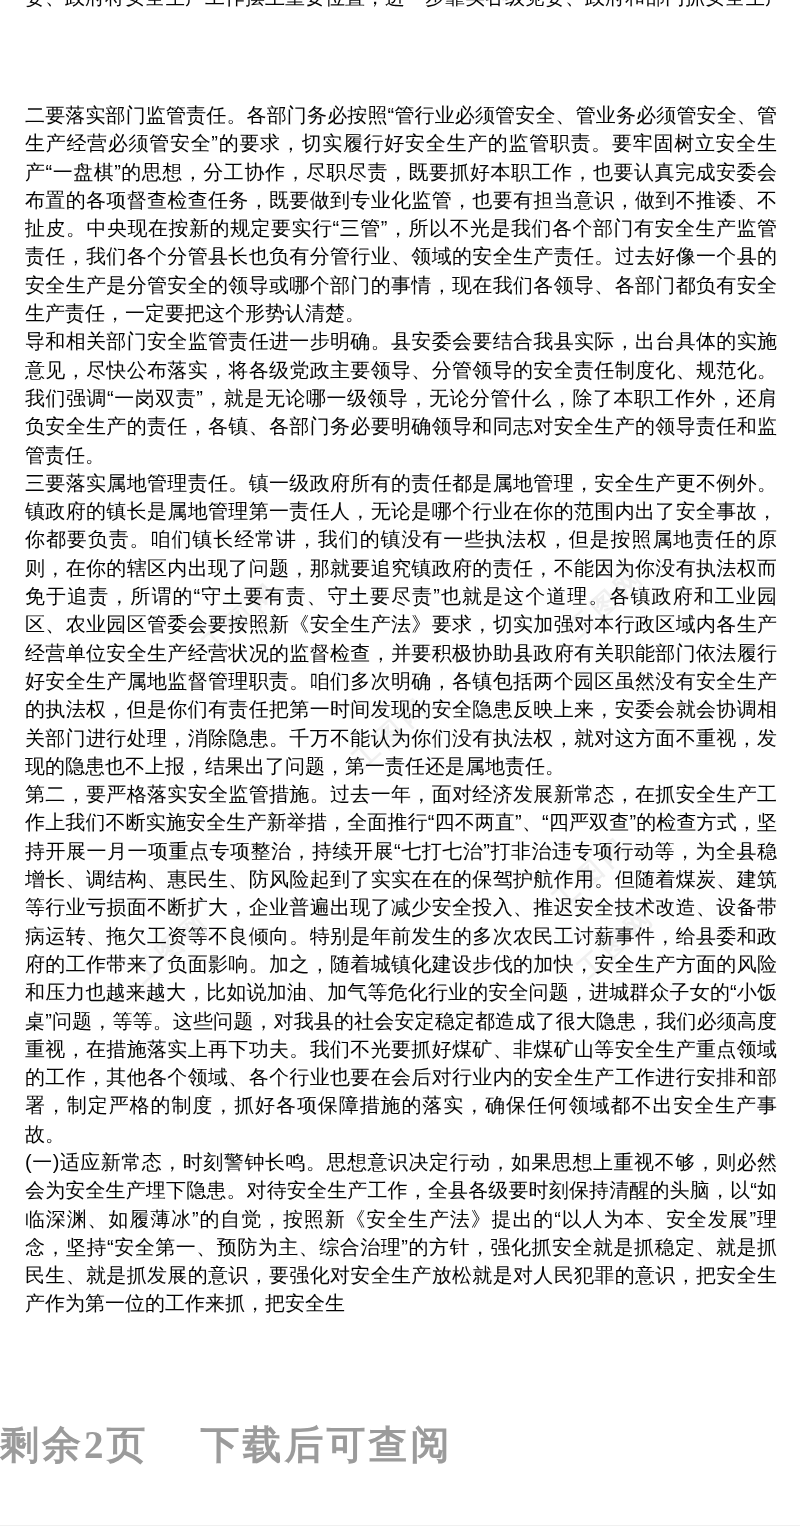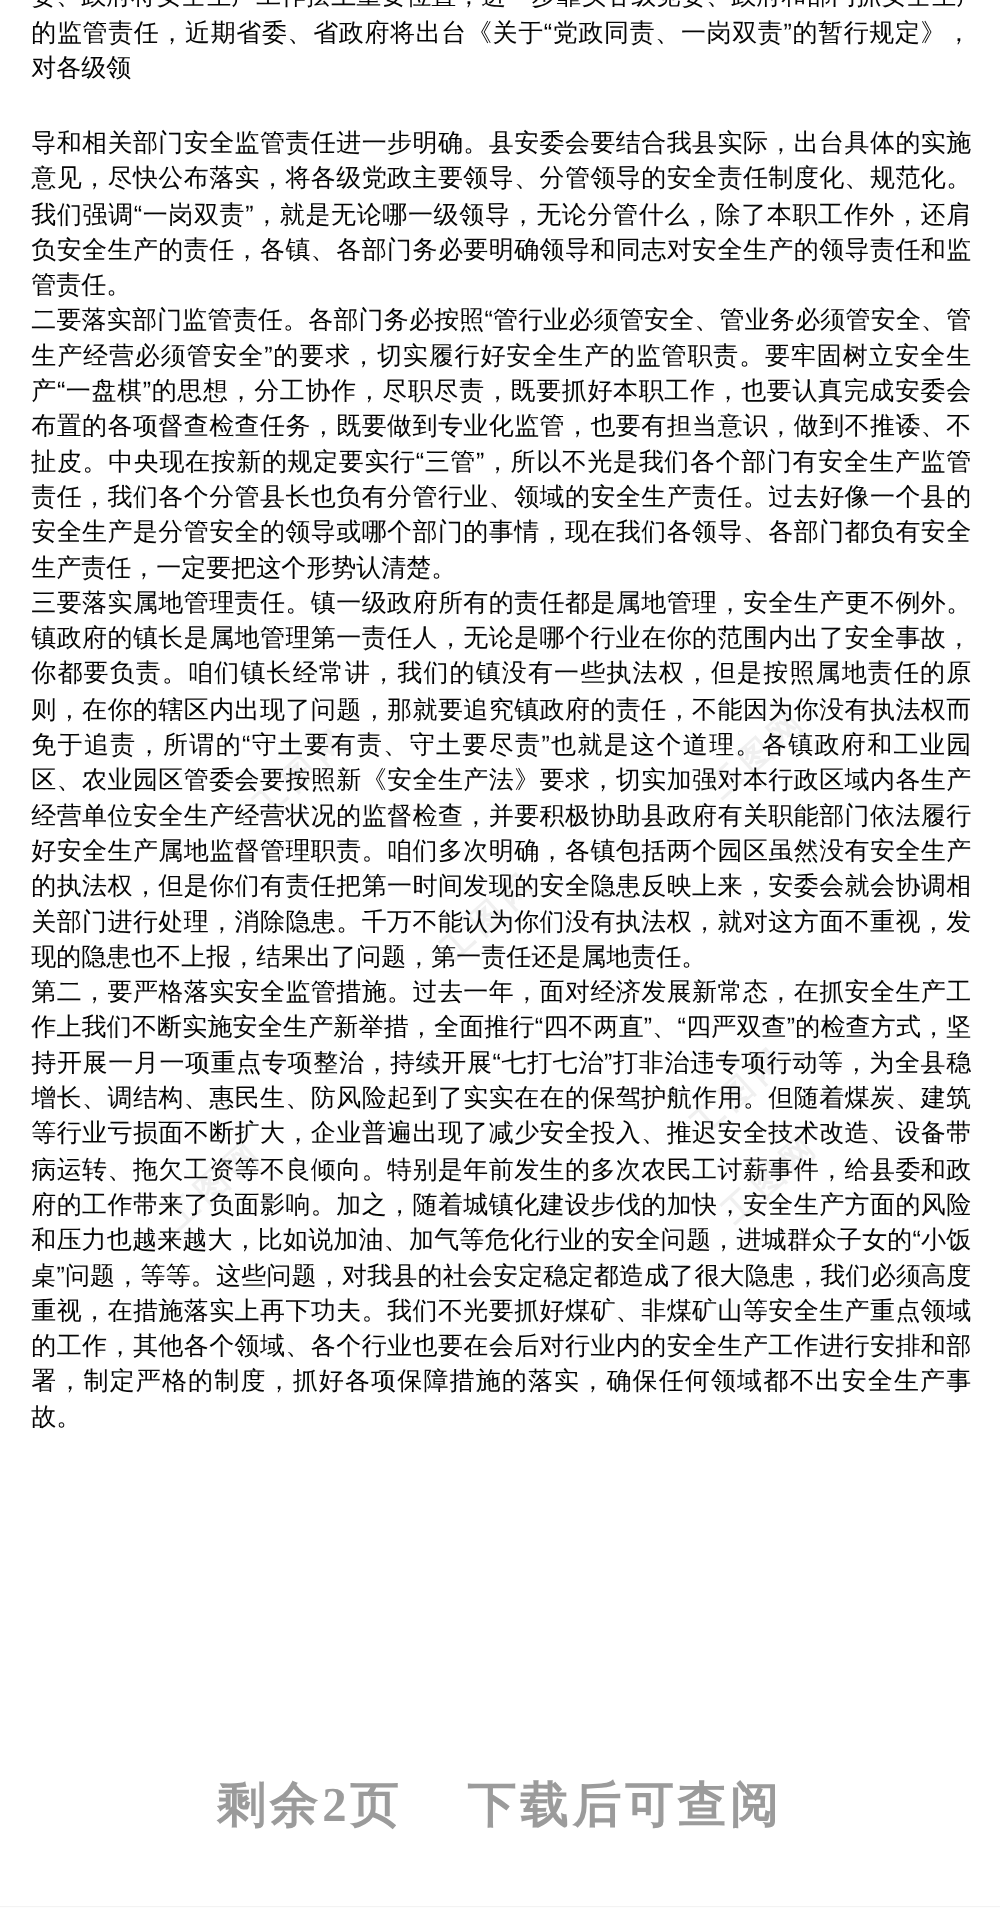--- a/index.html
+++ b/index.html
@@ -53,21 +53,21 @@
     opacity:0.055;
     transform:rotate(-42deg);
     white-space:nowrap;
     pointer-events:none;
   }
   
   .footer-notice{
     position:absolute;
     left:0; top:1422px;
     width:800px;
-    text-align:center;
+    text-align:left;
     font-family:"Liberation Serif","DejaVu Serif",serif;
     font-weight:bold;
     font-size:39px;
     line-height:46px;
     color:#9b9b9b;
     letter-spacing:3px;
   }
   .footer-notice .gap{display:inline-block;width:52px;}
   
   .bottom-hairline{
@@ -86,27 +86,27 @@
   <span class="wm" style="left:195px;top:600px;">工图网</span>
   <span class="wm" style="left:345px;top:715px;">工图网</span>
   <span class="wm" style="left:545px;top:855px;">工图网</span>
   <span class="wm" style="left:125px;top:930px;">工图网</span>
   <span class="wm" style="left:570px;top:925px;">工图网</span>
 
   <div class="clip-strip">
     <div class="textline">委、政府将安全生产工作摆上重要位置，进一步靠实各级党委、政府和部门抓安全生产</div>
   </div>
 
-  <div class="intro-line textline">的监管责任，近期省委、省政府将出台《关于“党政同责、一岗双责”的暂行规定》，对各级领</div>
 
   <div class="body-flow">
+    <p>二要落实部门监管责任。各部门务必按照“管行业必须管安全、管业务必须管安全、管生产经营必须管安全”的要求，切实履行好安全生产的监管职责。要牢固树立安全生产“一盘棋”的思想，分工协作，尽职尽责，既要抓好本职工作，也要认真完成安委会布置的各项督查检查任务，既要做到专业化监管，也要有担当意识，做到不推诿、不扯皮。中央现在按新的规定要实行“三管”，所以不光是我们各个部门有安全生产监管责任，我们各个分管县长也负有分管行业、领域的安全生产责任。过去好像一个县的安全生产是分管安全的领导或哪个部门的事情，现在我们各领导、各部门都负有安全生产责任，一定要把这个形势认清楚。</p>
     <p>导和相关部门安全监管责任进一步明确。县安委会要结合我县实际，出台具体的实施意见，尽快公布落实，将各级党政主要领导、分管领导的安全责任制度化、规范化。我们强调“一岗双责”，就是无论哪一级领导，无论分管什么，除了本职工作外，还肩负安全生产的责任，各镇、各部门务必要明确领导和同志对安全生产的领导责任和监管责任。</p>
-    <p>二要落实部门监管责任。各部门务必按照“管行业必须管安全、管业务必须管安全、管生产经营必须管安全”的要求，切实履行好安全生产的监管职责。要牢固树立安全生产“一盘棋”的思想，分工协作，尽职尽责，既要抓好本职工作，也要认真完成安委会布置的各项督查检查任务，既要做到专业化监管，也要有担当意识，做到不推诿、不扯皮。中央现在按新的规定要实行“三管”，所以不光是我们各个部门有安全生产监管责任，我们各个分管县长也负有分管行业、领域的安全生产责任。过去好像一个县的安全生产是分管安全的领导或哪个部门的事情，现在我们各领导、各部门都负有安全生产责任，一定要把这个形势认清楚。</p>
     <p>三要落实属地管理责任。镇一级政府所有的责任都是属地管理，安全生产更不例外。镇政府的镇长是属地管理第一责任人，无论是哪个行业在你的范围内出了安全事故，你都要负责。咱们镇长经常讲，我们的镇没有一些执法权，但是按照属地责任的原则，在你的辖区内出现了问题，那就要追究镇政府的责任，不能因为你没有执法权而免于追责，所谓的“守土要有责、守土要尽责”也就是这个道理。各镇政府和工业园区、农业园区管委会要按照新《安全生产法》要求，切实加强对本行政区域内各生产经营单位安全生产经营状况的监督检查，并要积极协助县政府有关职能部门依法履行好安全生产属地监督管理职责。咱们多次明确，各镇包括两个园区虽然没有安全生产的执法权，但是你们有责任把第一时间发现的安全隐患反映上来，安委会就会协调相关部门进行处理，消除隐患。千万不能认为你们没有执法权，就对这方面不重视，发现的隐患也不上报，结果出了问题，第一责任还是属地责任。</p>
     <p>第二，要严格落实安全监管措施。过去一年，面对经济发展新常态，在抓安全生产工作上我们不断实施安全生产新举措，全面推行“四不两直”、“四严双查”的检查方式，坚持开展一月一项重点专项整治，持续开展“七打七治”打非治违专项行动等，为全县稳增长、调结构、惠民生、防风险起到了实实在在的保驾护航作用。但随着煤炭、建筑等行业亏损面不断扩大，企业普遍出现了减少安全投入、推迟安全技术改造、设备带病运转、拖欠工资等不良倾向。特别是年前发生的多次农民工讨薪事件，给县委和政府的工作带来了负面影响。加之，随着城镇化建设步伐的加快，安全生产方面的风险和压力也越来越大，比如说加油、加气等危化行业的安全问题，进城群众子女的“小饭桌”问题，等等。这些问题，对我县的社会安定稳定都造成了很大隐患，我们必须高度重视，在措施落实上再下功夫。我们不光要抓好煤矿、非煤矿山等安全生产重点领域的工作，其他各个领域、各个行业也要在会后对行业内的安全生产工作进行安排和部署，制定严格的制度，抓好各项保障措施的落实，确保任何领域都不出安全生产事故。</p>
+    <p>(一)适应新常态，时刻警钟长鸣。思想意识决定行动，如果思想上重视不够，则必然会为安全生产埋下隐患。对待安全生产工作，全县各级要时刻保持清醒的头脑，以“如临深渊、如履薄冰”的自觉，按照新《安全生产法》提出的“以人为本、安全发展”理念，坚持“安全第一、预防为主、综合治理”的方针，强化抓安全就是抓稳定、就是抓民生、就是抓发展的意识，要强化对安全生产放松就是对人民犯罪的意识，把安全生产作为第一位的工作来抓，把安全生</p>
   </div>
 
   <div class="footer-notice">
     <span>剩余2页</span><span class="gap"></span><span>下载后可查阅</span>
   </div>
 
   <div class="bottom-hairline"></div>
 </div>
 
 </body></html>

